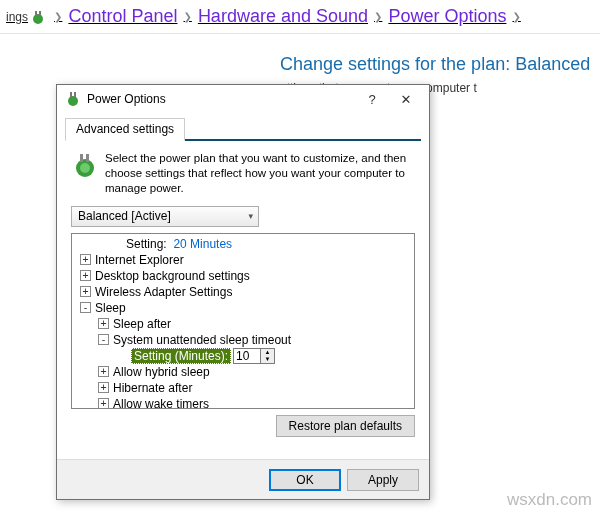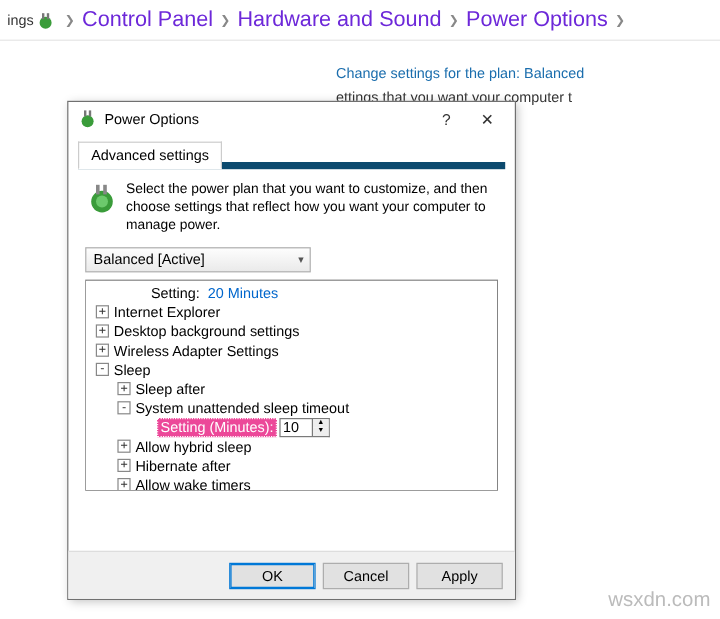--- a/index.html
+++ b/index.html
@@ -1,43 +1,43 @@
 <!DOCTYPE html>
 <html><head>
   <meta charset="utf-8">
   <style>
     * { box-sizing: border-box; font-family: "Segoe UI", Arial, sans-serif; }
     body { margin: 0; width: 600px; height: 516px; background: #fff; overflow: hidden; position: relative; font-size: 12px; color: #000; }
     
     
-    .breadcrumb-bar { height: 34px; display: flex; align-items: center; border-bottom: 1px solid #e5e5e5; padding: 0 4px; }
+    .breadcrumb-bar { height: 34px; display: flex; align-items: center; border-bottom: 1px solid #e5e5e5; padding: 0 4px; text-decoration: underline; }
     .bc-text-frag { color: #333; font-size: 12px; padding: 0 2px; }
     .bc-icon { width: 18px; height: 16px; }
     .chev { color: #888; font-size: 10px; padding: 0 6px; }
     .bc-item { color: #6d28d9; font-size: 18px; }
     
     
     .bg-content { padding: 20px 0 0 280px; }
-    .bg-heading { color: #1a6dad; font-size: 12px; font-weight: normal; margin: 0 0 6px 0; white-space: nowrap; }
+    .bg-heading { color: #1a6dad; font-size: 18px; font-weight: normal; margin: 0 0 6px 0; white-space: nowrap; }
     .bg-sub { color: #333; font-size: 12px; white-space: nowrap; }
     .bg-row { margin-top: 40px; }
     .bg-select { width: 130px; height: 22px; border: 1px solid #adadad; background: #e8e8e8; padding: 2px 18px 2px 6px; position: relative; display: inline-block; font-size: 12px; }
     .bg-select .dd { position: absolute; right: 5px; top: 4px; color: #555; font-size: 9px; }
     .bg-link { color: #1a6dad; font-size: 12px; display: block; margin-top: 14px; }
     
     .watermark { position: absolute; bottom: 6px; right: 8px; color: #bbb; font-size: 17px; }
     
     
     .dialog { position: absolute; left: 56px; top: 84px; width: 374px; height: 416px; background: #fff; border: 1px solid #707070; box-shadow: 2px 2px 8px rgba(0,0,0,0.25); }
     .titlebar { height: 28px; display: flex; align-items: center; padding: 0 6px 0 8px; }
     .titlebar .tb-icon { width: 16px; height: 16px; margin-right: 6px; }
     .titlebar .tb-title { flex: 1; font-size: 12px; color: #000; }
     .tb-btn { width: 34px; height: 22px; display: flex; align-items: center; justify-content: center; color: #333; font-size: 13px; }
     
-    .tabstrip { height: 24px; margin: 4px 8px 0 8px; border-bottom: 6px solid #0c4a6e; position: relative; }
+    .tabstrip { height: 24px; margin: 4px 8px 0 8px; border-bottom: 2px solid #0c4a6e; position: relative; }
     .tab { position: absolute; left: 0; top: 1px; height: 23px; border: 1px solid #ccc; border-bottom: 1px solid #fff; background: #fff; padding: 3px 10px 0 10px; font-size: 12px; }
     
     .dlg-body { padding: 10px 14px 6px 14px; }
     .desc-row { display: flex; }
     .desc-icon { width: 28px; height: 28px; flex-shrink: 0; margin-right: 6px; }
     .desc-text { font-size: 11.5px; line-height: 1.3; color: #000; }
     
     .plan-select { margin-top: 10px; width: 188px; height: 21px; border: 1px solid #adadad; background: linear-gradient(#fdfdfd,#eaeaea); padding: 2px 18px 2px 6px; position: relative; font-size: 12px; }
     .plan-select .dd { position: absolute; right: 5px; top: 4px; color: #555; font-size: 9px; }
     
@@ -46,21 +46,21 @@
     .tree-box::-webkit-scrollbar-track { background: #f0f0f0; }
     .tree-box::-webkit-scrollbar-thumb { background: #c2c2c2; border: 1px solid #a0a0a0; }
     
     .tnode { display: flex; align-items: center; height: 16px; font-size: 12px; white-space: nowrap; }
     .exp { width: 11px; height: 11px; border: 1px solid #888; display: inline-flex; align-items: center; justify-content: center; font-size: 10px; line-height: 1; margin-right: 4px; color: #333; font-family: monospace; flex-shrink: 0; }
     .pad0 { padding-left: 6px; }
     .pad1 { padding-left: 24px; }
     .pad2 { padding-left: 42px; }
     .lbl { color: #000; }
     .val-link { color: #0066cc; }
-    .sel-label { background: #ec4899; color: #fff; padding: 0 2px; border: 1px dotted #fff; }
+    .sel-label { background: #4d7c0f; color: #fff; padding: 0 2px; border: 1px dotted #fff; }
     .spin-input { width: 28px; height: 16px; border: 1px solid #7a7a7a; font-size: 12px; padding: 0 2px; margin-left: 2px; }
     .spin-btns { width: 14px; height: 16px; border: 1px solid #7a7a7a; border-left: none; display: inline-flex; flex-direction: column; }
     .spin-btns span { flex: 1; font-size: 6px; line-height: 1; text-align: center; background: #eee; }
     
     .restore-row { text-align: right; margin-top: 6px; }
     .btn { height: 22px; border: 1px solid #adadad; background: #e1e1e1; font-size: 12px; padding: 0 12px; min-width: 72px; }
     .btn.def { border: 1px solid #0078d7; box-shadow: 0 0 0 1px #0078d7 inset; }
     
     .dlg-footer { height: 40px; border-top: 1px solid #ddd; background: #f0f0f0; display: flex; align-items: center; justify-content: flex-end; padding: 0 10px; gap: 6px; position: absolute; bottom: 0; left: 0; right: 0; }
     
@@ -183,22 +183,24 @@
       <div class="tnode pad1">
         <span class="exp">+</span>
         <span class="lbl">Hibernate after</span>
       </div>
       <div class="tnode pad1">
         <span class="exp">+</span>
         <span class="lbl">Allow wake timers</span>
       </div>
     </div>
 
+    <div class="restore-row">
+      <button class="btn" style="min-width:130px">Restore plan defaults</button>
+    </div>
   </div>
 
   <div class="dlg-footer">
     <button class="btn def">OK</button>
-    <button class="btn">Cancel</button>
     <button class="btn">Apply</button>
   </div>
 </div>
 
 <div class="watermark">wsxdn.com</div>
 
 </body></html>

